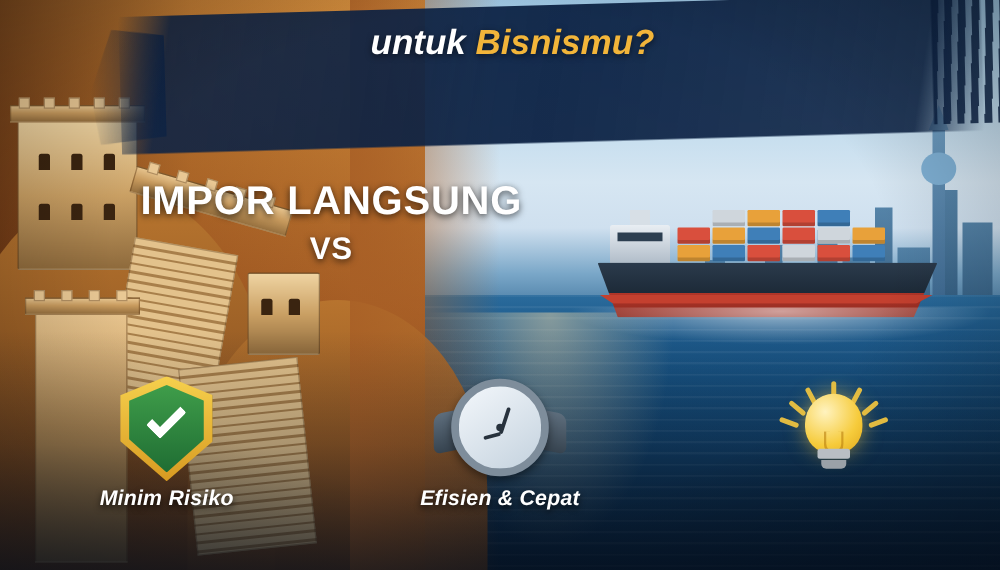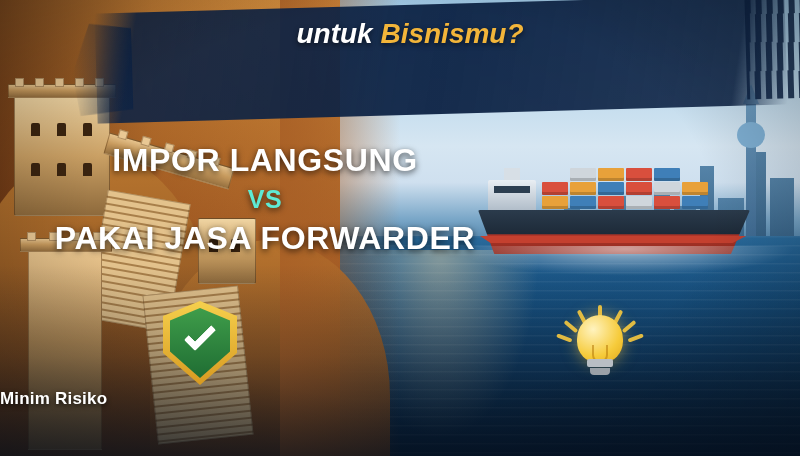--- a/index.html
+++ b/index.html
@@ -186,31 +186,31 @@
 
   
   .vsblock {
     position:absolute; left:40px; top:142px; width:450px; text-align:center; z-index:6;
   }
   .vs-l1, .vs-l3 {
     font-size:32px; font-weight:700; color:#ffffff; letter-spacing:.6px;
     text-shadow:0 2px 6px rgba(0,0,0,.7);
   }
   .vs-l2 {
-    font-size:25px; font-weight:700; color:#5eead4; letter-spacing:.6px;
+    font-size:25px; font-weight:700; color:#ffffff; letter-spacing:.6px;
     text-shadow:0 2px 6px rgba(0,0,0,.7); margin:6px 0;
   }
   .vs-l3 { margin-top:6px; }
 
   
   .features {
     position:absolute; left:0; bottom:22px; width:800px; height:135px;
     display:flex; z-index:7;
   }
-  .feature { flex:1; position:relative; }
+  .feature { flex:1; text-align:center; position:relative;font-style:italic; }
   .feat-icon { height:88px; position:relative; }
   .feat-label {
     font-size:17px; font-weight:700; color:#ffffff; letter-spacing:.2px;
     text-shadow:0 2px 5px rgba(0,0,0,.75); margin-top:2px;
   }
 
   
   .shield-wrap { position:absolute; left:50%; top:2px; transform:translateX(-50%); }
   .shield {
     width:74px; height:84px;
@@ -384,39 +384,50 @@
 
   <div class="headline">
     <div class="hl-line2">
       <span>untuk </span><span class="accent">Bisnismu?</span>
     </div>
   </div>
 
   <div class="vsblock">
     <div class="vs-l1">IMPOR LANGSUNG</div>
     <div class="vs-l2">VS</div>
-    <div class="vs-l3">PAKAI JASA FORWARDER</div>
   </div>
 
   <div class="vignette"></div>
 
   <div class="features">
 
     <div class="feature">
       <div class="feat-icon">
         <div class="shield-wrap">
           <div class="shield">
             <div class="shield-in"></div>
             <div class="check"></div>
           </div>
         </div>
       </div>
       <div class="feat-label">Minim Risiko</div>
     </div>
 
+    <div class="feature">
+      <div class="feat-icon">
+        <div class="clock-wrap">
+          <div class="clk-wing l"></div>
+          <div class="clk-wing r"></div>
+          <div class="clock">
+              <div class="clk-dot"></div>
+            </div>
+        </div>
+      </div>
+      <div class="feat-label">Efisien &amp; Cepat</div>
+    </div>
 
     <div class="feature">
       <div class="feat-icon">
         <div class="bulb-wrap">
           <div class="rays">
             <div class="ray" style="transform:rotate(-70deg);"></div>
             <div class="ray" style="transform:rotate(-50deg);"></div>
             <div class="ray" style="transform:rotate(-28deg);"></div>
             <div class="ray" style="transform:rotate(0deg);"></div>
             <div class="ray" style="transform:rotate(28deg);"></div>

